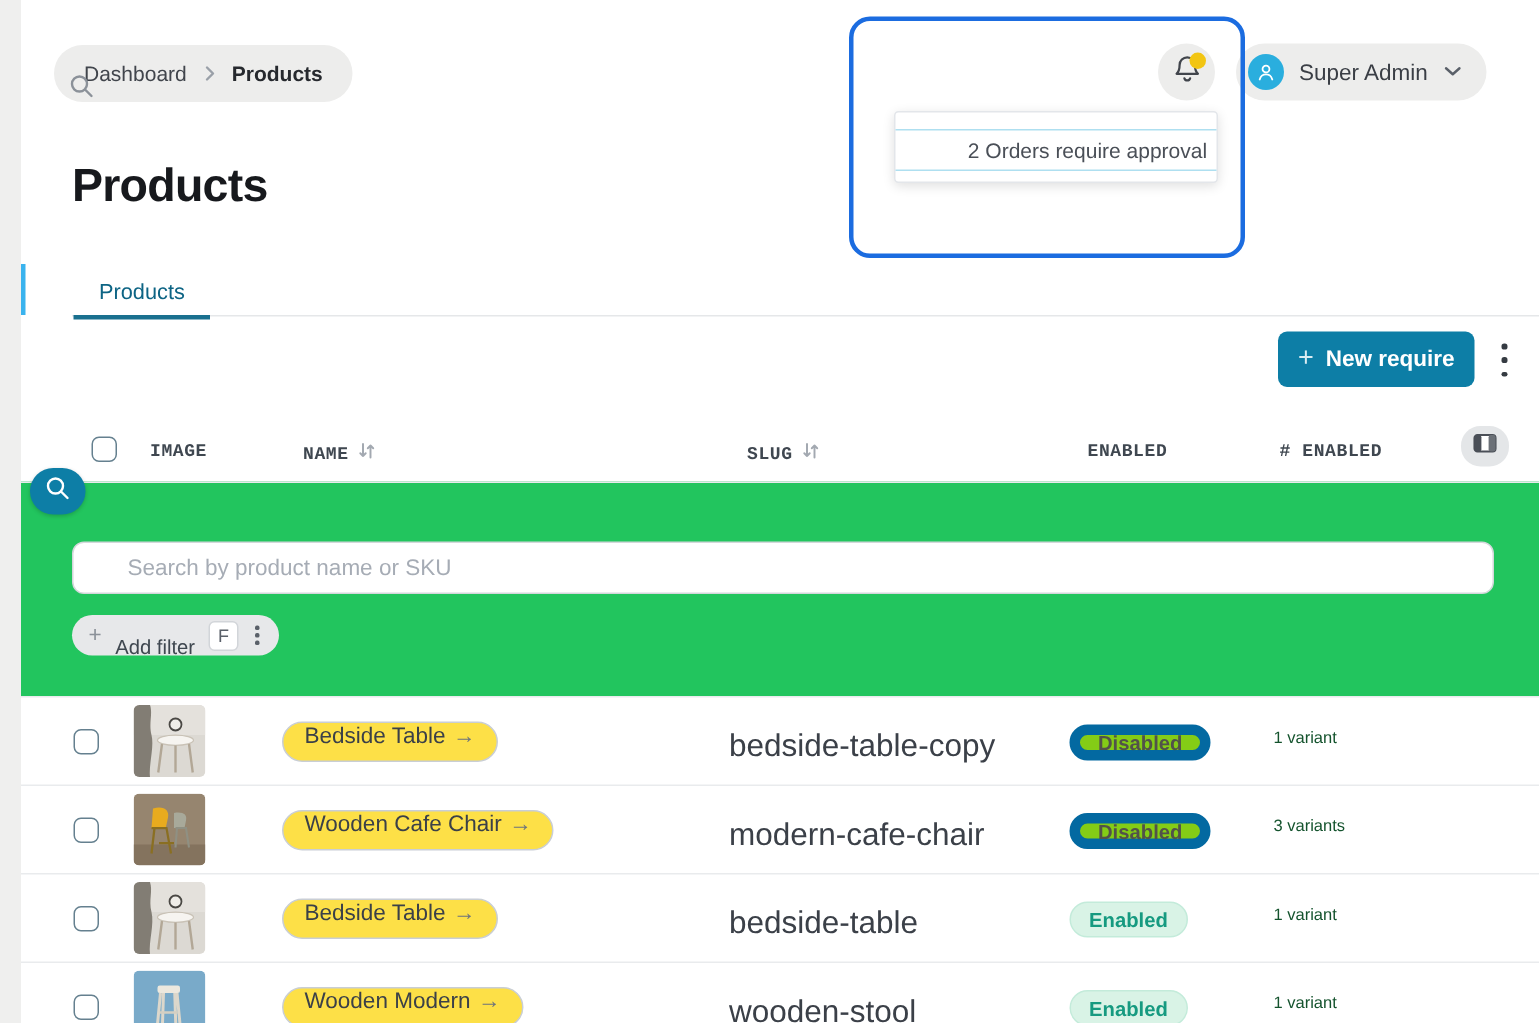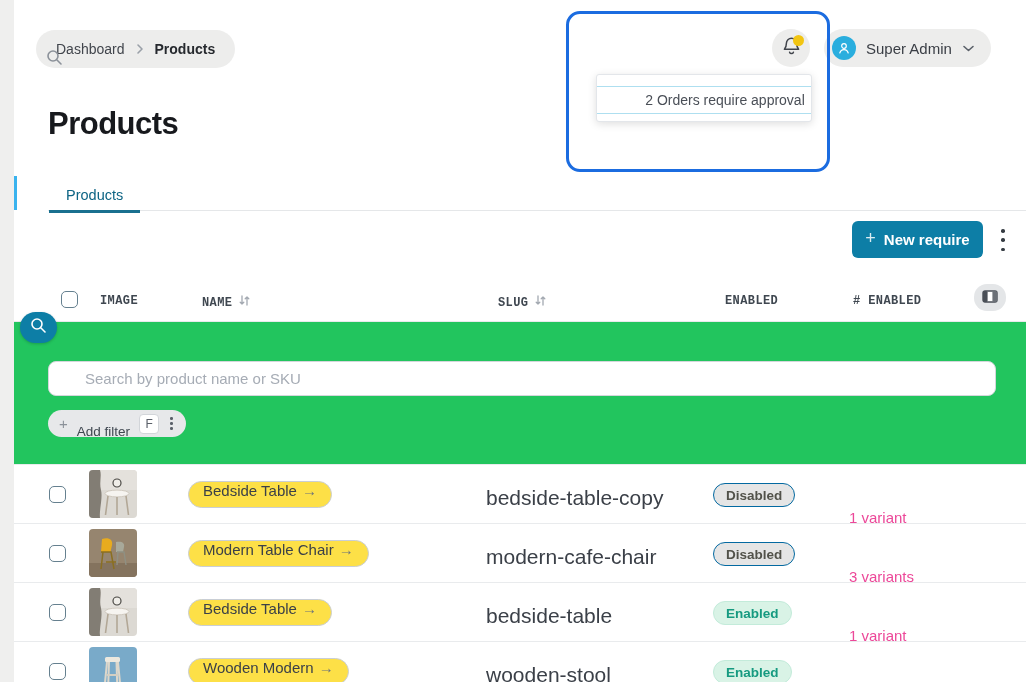--- a/index.html
+++ b/index.html
@@ -99,23 +99,23 @@
   .thumb { position:absolute; left:75px; top:5px; width:48px; height:48px; border-radius:4px;
     overflow:hidden; }
   .thumb svg { display:block; }
   .name-pill { position:absolute; left:174px; top:16px; height:27px; border:1px solid #c9ced5;
     border-radius:14px; background:#fde047; display:inline-flex; align-items:flex-start; gap:5px;
     padding:0 14px; cursor:pointer; font-size:15px; color:#3b4048; }
   .name-pill .arrow { color:#6c737c; font-size:15px; }
   .slug { position:absolute; left:472px; top:21px; font-size:21px; color:#3b4048; }
   .badge { position:absolute; left:699px; top:18px; height:24px; border-radius:12px;
     display:inline-flex; align-items:center; padding:0 12px; font-size:13.5px; font-weight:700; }
-  .badge.disabled { background:#e5e5e5; border:1px solid #0369a1; color:#52524a; }
+  .badge.disabled { background:#84cc16; border:7px solid #0369a1; color:#52524a; }
   .badge.enabled { background:#d9f3e6; border:1px solid #c3ebda; color:#169a80; }
-  .variants { position:absolute; left:835px; top:21px; font-size:15px; color:#ec4899;margin-top:23px; }
+  .variants { position:absolute; left:835px; top:21px; font-size:11px; color:#14532d; }
 </style>
 </head>
 <body>
 
 <div class="frame">
   <div class="left-strip"></div>
 
   <div class="breadcrumb">
     <span class="crumb-link">Dashboard</span>
     <span>
@@ -267,21 +267,21 @@
         <svg width="48" height="48" viewBox="0 0 48 48">
             <rect width="48" height="48" fill="#96856f"></rect>
             <rect y="34" width="48" height="14" fill="#84735e"></rect>
             <path d="M27 13c6-1 9 1 8 5l-1 5h-7z" fill="#a8a99a"></path>
             <path d="M28 23h7l2 13M29 23l-1 13" stroke="#8f9083" stroke-width="1.4" fill="none"></path>
             <path d="M13 10c7-2 11 1 10 6l-1.5 7H12z" fill="#e8ab1e"></path>
             <path d="M12 23h10l3 17M14 23l-2 17M17 33h10" stroke="#8a6f22" stroke-width="1.5" fill="none"></path>
           </svg>
       </span>
       <span class="name-pill">
-        <span>Modern Table Chair</span>
+        <span>Wooden Cafe Chair</span>
         <span class="arrow">→</span>
       </span>
       <span class="slug">modern-cafe-chair</span>
       <span class="badge disabled">Disabled</span>
       <span class="variants">3 variants</span>
     </div>
 
     <div class="row">
       <span class="checkbox"></span>
       <span class="thumb">

